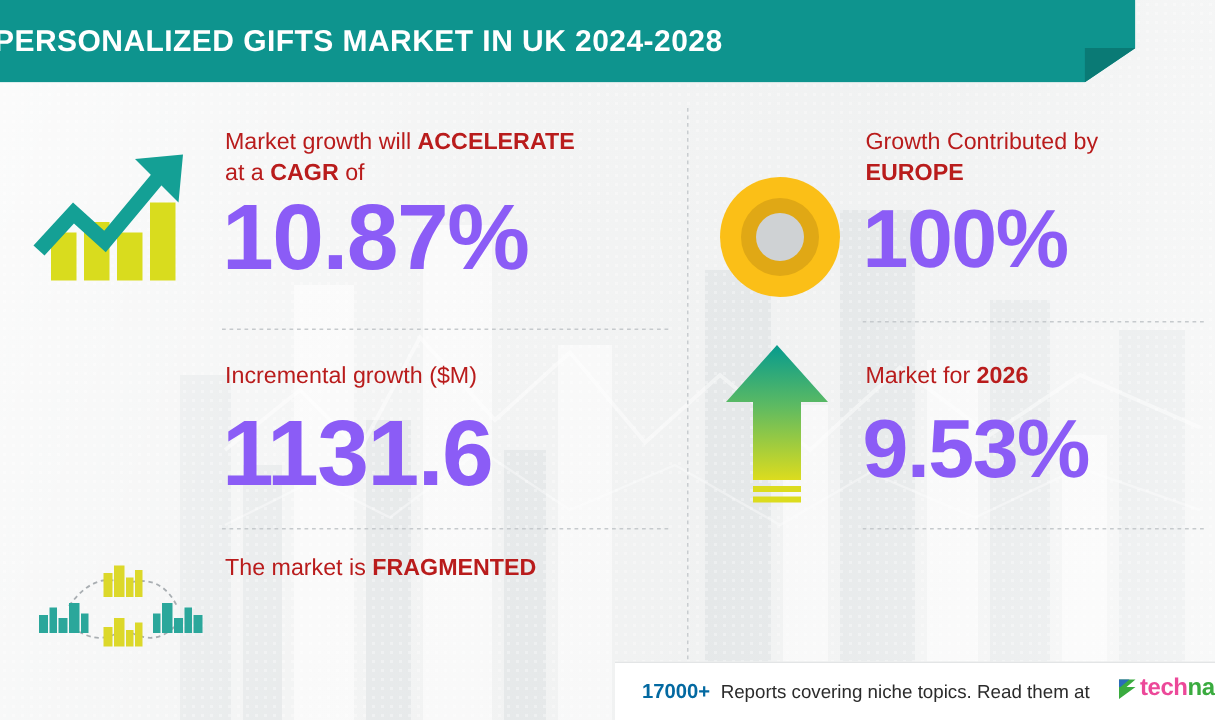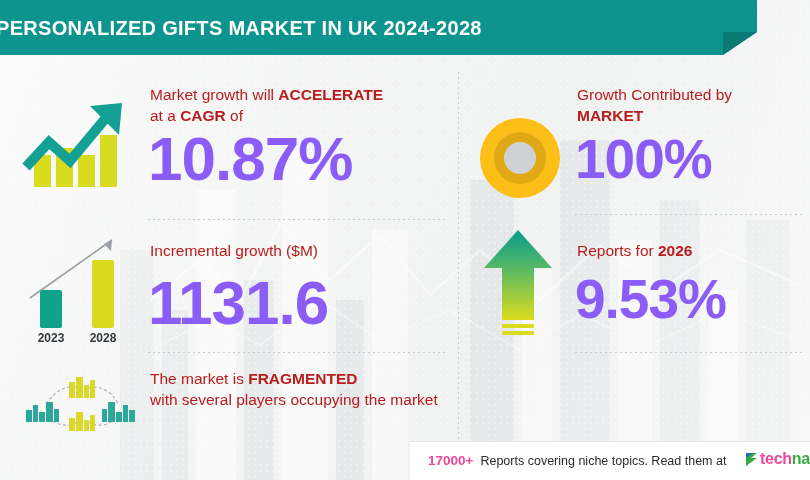--- a/index.html
+++ b/index.html
@@ -64,21 +64,21 @@
   .ic-growth { left:18px; top:93px; width:120px; height:100px; }
   .ic-bars   { left:16px; top:232px; width:125px; height:112px; }
   .ic-frag   { left:22px; top:374px; width:115px; height:60px; }
   .ic-donut  { left:478px; top:116px; width:84px; height:84px; }
   .ic-arrow  { left:482px; top:228px; width:72px; height:112px; }
 
   
   .footer { position:absolute; left:410px; top:441px; width:400px; height:39px;
      background:#ffffff; border-top:1px solid #e3e5e6; }
   .footer-in { position:absolute; left:18px; top:11px; display:flex; align-items:baseline; gap:7px; white-space:nowrap; }
-  .f-count { font-size:13.5px; font-weight:bold; color:#ec4899; }
+  .f-count { font-size:13.5px; font-weight:bold; color:#0369a1; }
   .f-text  { font-size:12.5px; color:#2b2b2b;text-align:center; }
   .f-logo  { position:absolute; left:334px; top:8px; display:flex; align-items:center; gap:2px; }
   .f-logo .mark { width:14px; height:16px; }
   .f-logo .wm { font-size:16px; font-weight:bold; letter-spacing:-.3px; }
   .f-logo .wm .a { color:#ec4899; }
   .f-logo .wm .b { color:#3aab3f; }
 </style>
 </head>
 <body>
 
@@ -126,30 +126,20 @@
       <path d="M8 74 L31 49 L52 68 L92 20" fill="none" stroke="#14A095" stroke-width="10" stroke-linejoin="miter" stroke-linecap="butt"></path>
       <path d="M72 13 L104 10 L101 42 Z" fill="#14A095"></path>
     </svg>
   </div>
   <div class="b-cagr-text lead">
     <span>Market growth will </span><b>ACCELERATE</b><br>
     <span>at a </span><b>CAGR</b><span> of</span>
   </div>
   <div class="b-cagr-num bignum">10.87%</div>
 
-  <div class="icon ic-bars">
-    <svg viewBox="0 0 125 112" width="125" height="112">
-      <line x1="14" y1="66" x2="96" y2="8" stroke="#9a9fa3" stroke-width="1.6"></line>
-      <path d="M96 8 L88 12 L95 19 Z" fill="#9a9fa3"></path>
-      <rect x="24" y="58" width="22" height="38" rx="2" fill="#0FA38C"></rect>
-      <rect x="76" y="28" width="22" height="68" rx="2" fill="#D9DC1E"></rect>
-      <text x="35" y="110" font-family="Liberation Sans, sans-serif" font-size="12" font-weight="bold" fill="#34393d" text-anchor="middle">2023</text>
-      <text x="87" y="110" font-family="Liberation Sans, sans-serif" font-size="12" font-weight="bold" fill="#34393d" text-anchor="middle">2028</text>
-    </svg>
-  </div>
   <div class="b-inc-text lead">Incremental growth ($M)</div>
   <div class="b-inc-num bignum">1131.6</div>
 
   <div class="icon ic-frag">
     <svg viewBox="0 0 115 60" width="115" height="60">
       <path d="M24 30 Q40 8 58 14" fill="none" stroke="#a9aeb2" stroke-width="1.2" stroke-dasharray="3,2.5"></path>
       <path d="M66 14 Q86 10 96 30" fill="none" stroke="#a9aeb2" stroke-width="1.2" stroke-dasharray="3,2.5"></path>
       <path d="M26 44 Q42 56 56 48" fill="none" stroke="#a9aeb2" stroke-width="1.2" stroke-dasharray="3,2.5"></path>
       <path d="M66 48 Q82 56 94 44" fill="none" stroke="#a9aeb2" stroke-width="1.2" stroke-dasharray="3,2.5"></path>
       <g fill="#2BA79B">
@@ -175,52 +165,51 @@
       <g fill="#DCD82A">
         <rect x="47" y="44" width="6" height="13"></rect>
           <rect x="54" y="38" width="7" height="19"></rect>
         <rect x="62" y="46" width="5" height="11"></rect>
           <rect x="68" y="41" width="5" height="16"></rect>
       </g>
     </svg>
   </div>
   <div class="b-frag-text lead">
     <span>The market is </span><b>FRAGMENTED</b><br>
-    <span>with several players occupying the market</span>
   </div>
 
   <div class="icon ic-donut">
     <svg viewBox="0 0 84 84" width="84" height="84">
       <circle cx="42" cy="42" r="40" fill="#FBBF17"></circle>
       <circle cx="42" cy="42" r="26" fill="#E0A815"></circle>
       <circle cx="42" cy="42" r="16" fill="#CFD2D4"></circle>
     </svg>
   </div>
   <div class="r-eu-text lead">
     <span>Growth Contributed by</span><br>
-    <b>MARKET</b>
+    <b>EUROPE</b>
   </div>
   <div class="r-eu-num bignum">100%</div>
 
   <div class="icon ic-arrow">
     <svg viewBox="0 0 72 112" width="72" height="112">
       <defs>
         <linearGradient id="ag" x1="0" y1="0" x2="0" y2="1">
           <stop offset="0%" stop-color="#069B8E"></stop>
           <stop offset="45%" stop-color="#5DBA62"></stop>
           <stop offset="100%" stop-color="#DCDC1E"></stop>
         </linearGradient>
       </defs>
       <path d="M36 2 L70 40 L52 40 L52 92 L20 92 L20 40 L2 40 Z" fill="url(#ag)"></path>
       <rect x="20" y="96" width="32" height="4" fill="#DCDC1E"></rect>
       <rect x="20" y="103" width="32" height="4" fill="#DCDC1E"></rect>
     </svg>
   </div>
   <div class="r-24-text lead">
-    <span>Reports for </span><b>2026</b>
+    <span>Market for </span><b>2026</b>
   </div>
   <div class="r-24-num bignum">9.53%</div>
 
   <div class="footer">
     <div class="footer-in">
       <span class="f-count">17000+</span>
       <span class="f-text">Reports covering niche topics. Read them at</span>
     </div>
     <div class="f-logo">
       <svg class="mark" viewBox="0 0 14 16">

